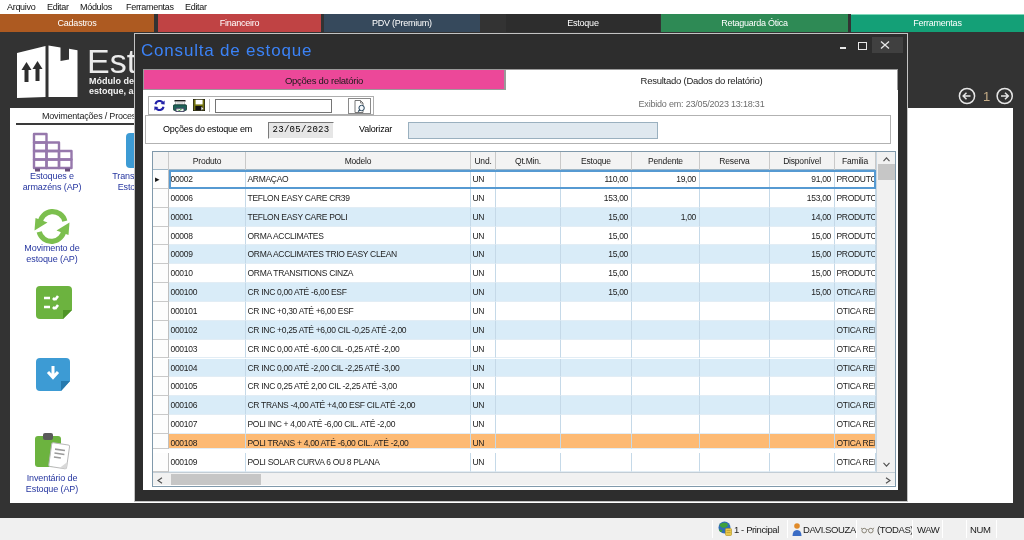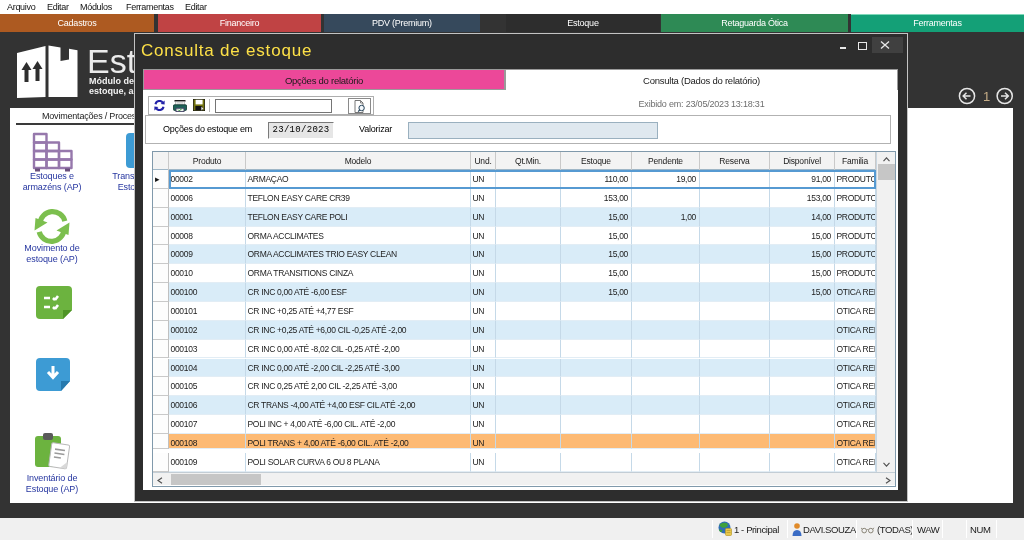--- a/index.html
+++ b/index.html
@@ -20,21 +20,21 @@
 #panel { position:absolute; left:10px; top:108px; width:1003px; height:395px; background:#fff; }
 .sbl { position:absolute; width:104px; text-align:center; font-size:9px; letter-spacing:-0.1px; line-height:11px; color:#2636a0; }
 
 #sbar { position:absolute; left:0; top:518px; width:1024px; height:22px; background:#f0f0f0;
   font-size:9.5px; letter-spacing:-0.4px; color:#1a1a1a; }
 #sbar span.t { position:absolute; top:5.5px; }
 .ssep { position:absolute; top:2px; height:18px; width:1px; background:#cdcdcd; border-right:1px solid #fff; }
 
 #dlg { position:absolute; left:134px; top:33px; width:774px; height:469px;
   background:#2d2d2d; border:1px solid #c3c3c3; }
-#dtitle { position:absolute; left:6px; top:7px; font-size:17px; letter-spacing:0.8px; color:#fde047; }
+#dtitle { position:absolute; left:6px; top:7px; font-size:17px; letter-spacing:0.8px; color:#3b82f6; }
 #dcontent { position:absolute; left:8px; top:35px; width:755px; height:421px; background:#fff; }
 
 .dtab { position:absolute; top:0; height:21px; font-size:9.5px; letter-spacing:-0.25px; color:#1a1a1a;
   text-align:center; line-height:21px; }
 
 #tbar { position:absolute; left:4.5px; top:27px; width:226px; height:19px;
   border:1px solid #aeaeae; background:#fff; }
 #tinput { position:absolute; left:72px; top:30px; width:117px; height:14px;
   border:1px solid #757575; background:#fff; }
 #tbtn { position:absolute; left:205px; top:29px; width:23px; height:16px;
@@ -200,21 +200,21 @@
   <div style="position:absolute;left:705px;top:13px;width:6px;height:1.5px;background:#e8e8e8"></div>
   <div style="position:absolute;left:722.5px;top:7.5px;width:9.5px;height:8px;border:1.2px solid #e8e8e8"></div>
   <div style="position:absolute;left:737px;top:3px;width:31px;height:16px;background:#404040">
     <svg style="position:absolute;left:7.5px;top:4px" width="10" height="8" viewBox="0 0 10 8">
       <path d="M 1 0.5 L 9 7.5 M 9 0.5 L 1 7.5" stroke="#e8e8e8" stroke-width="1.3"></path>
     </svg>
   </div>
   <div id="dcontent">
 
     <div class="dtab" style="left:0;width:362px;background:#ec4899;border:1px solid #9a9a9a">Opções do relatório</div>
-    <div class="dtab" style="left:362px;width:393px;background:#fff;border:1px solid #9a9a9a;border-bottom:none">Consulta (Dados do relatório)</div>
+    <div class="dtab" style="left:362px;width:393px;background:#fff;border:1px solid #9a9a9a;border-bottom:none">Resultado (Dados do relatório)</div>
 
     <div id="tbar"></div>
     <svg class="abs" style="left:11px;top:31px" width="11" height="11" viewBox="0 0 11 11">
       <path d="M 1.5 4.2 A 4 4 0 0 1 8.8 2.8" fill="none" stroke="#2222a8" stroke-width="2.1"></path>
       <polygon points="10.6,0.4 10.6,4.6 6.6,4" fill="#2222a8"></polygon>
       <path d="M 9.5 6.8 A 4 4 0 0 1 2.2 8.2" fill="none" stroke="#2222a8" stroke-width="2.1"></path>
       <polygon points="0.4,10.6 0.4,6.4 4.4,7" fill="#2222a8"></polygon>
     </svg>
     <svg class="abs" style="left:29.5px;top:30.5px" width="14" height="12" viewBox="0 0 14 12">
       <rect x="1.5" y="0" width="11" height="1.6" fill="#1a1a1a"></rect>
@@ -237,21 +237,21 @@
         <path d="M 1 0.5 L 6.5 0.5 L 9 3 L 9 12.5 L 1 12.5 Z" fill="#fff" stroke="#666" stroke-width="0.9"></path>
         <path d="M 6.5 0.5 L 6.5 3 L 9 3" fill="none" stroke="#666" stroke-width="0.8"></path>
         <circle cx="7.6" cy="8" r="2.7" fill="#f4f8fc" stroke="#27455c" stroke-width="1"></circle>
         <path d="M 5.7 9.9 L 4.2 11.6" stroke="#27455c" stroke-width="1.3"></path>
       </svg>
     </div>
     <div id="exib">Exibido em: 23/05/2023 13:18:31</div>
 
     <div id="gbox">
       <span style="position:absolute;left:17px;top:8px">Opções do estoque em</span>
-      <div id="datef">23/10/2023</div>
+      <div id="datef">23/05/2023</div>
       <span style="position:absolute;left:213px;top:8px">Valorizar</span>
       <div id="valf"></div>
     </div>
 
     <div id="grid">
       <div id="ghead">
           <div class="h" style="left:0;width:16px"></div>
           <div class="h" style="left:16px;width:77px">Produto</div>
           <div class="h" style="left:93px;width:225px">Modelo</div>
           <div class="h" style="left:318px;width:25px">Und.</div>
@@ -345,21 +345,21 @@
           <div class="c ar" style="left:343px;width:65px"></div>
           <div class="c ar" style="left:408px;width:71px">15,00</div>
           <div class="c ar" style="left:479px;width:68px"></div>
           <div class="c ar" style="left:547px;width:70px"></div>
           <div class="c ar" style="left:617px;width:65px">15,00</div>
           <div class="c al" style="left:682px;width:41px">OTICA REI</div>
         </div>
 <div class="grow" style="top:150.45px;height:18.85px;background:#fff">
           <div class="c mkc" style="left:0;width:16px"></div>
           <div class="c al" style="left:16px;width:77px">000101</div>
-          <div class="c al" style="left:93px;width:225px">CR INC +0,25 ATÉ +4,77 ESF</div>
+          <div class="c al" style="left:93px;width:225px">CR INC +0,30 ATÉ +6,00 ESF</div>
           <div class="c al" style="left:318px;width:25px">UN</div>
           <div class="c ar" style="left:343px;width:65px"></div>
           <div class="c ar" style="left:408px;width:71px"></div>
           <div class="c ar" style="left:479px;width:68px"></div>
           <div class="c ar" style="left:547px;width:70px"></div>
           <div class="c ar" style="left:617px;width:65px"></div>
           <div class="c al" style="left:682px;width:41px">OTICA REI</div>
         </div>
 <div class="grow" style="top:169.30px;height:18.85px;background:#d9ecf8">
           <div class="c mkc" style="left:0;width:16px"></div>
@@ -369,21 +369,21 @@
           <div class="c ar" style="left:343px;width:65px"></div>
           <div class="c ar" style="left:408px;width:71px"></div>
           <div class="c ar" style="left:479px;width:68px"></div>
           <div class="c ar" style="left:547px;width:70px"></div>
           <div class="c ar" style="left:617px;width:65px"></div>
           <div class="c al" style="left:682px;width:41px">OTICA REI</div>
         </div>
 <div class="grow" style="top:188.15px;height:18.85px;background:#fff">
           <div class="c mkc" style="left:0;width:16px"></div>
           <div class="c al" style="left:16px;width:77px">000103</div>
-          <div class="c al" style="left:93px;width:225px">CR INC 0,00 ATÉ -8,02 CIL -0,25 ATÉ -2,00</div>
+          <div class="c al" style="left:93px;width:225px">CR INC 0,00 ATÉ -6,00 CIL -0,25 ATÉ -2,00</div>
           <div class="c al" style="left:318px;width:25px">UN</div>
           <div class="c ar" style="left:343px;width:65px"></div>
           <div class="c ar" style="left:408px;width:71px"></div>
           <div class="c ar" style="left:479px;width:68px"></div>
           <div class="c ar" style="left:547px;width:70px"></div>
           <div class="c ar" style="left:617px;width:65px"></div>
           <div class="c al" style="left:682px;width:41px">OTICA REI</div>
         </div>
 <div class="grow" style="top:207.00px;height:18.85px;background:#d9ecf8">
           <div class="c mkc" style="left:0;width:16px"></div>

